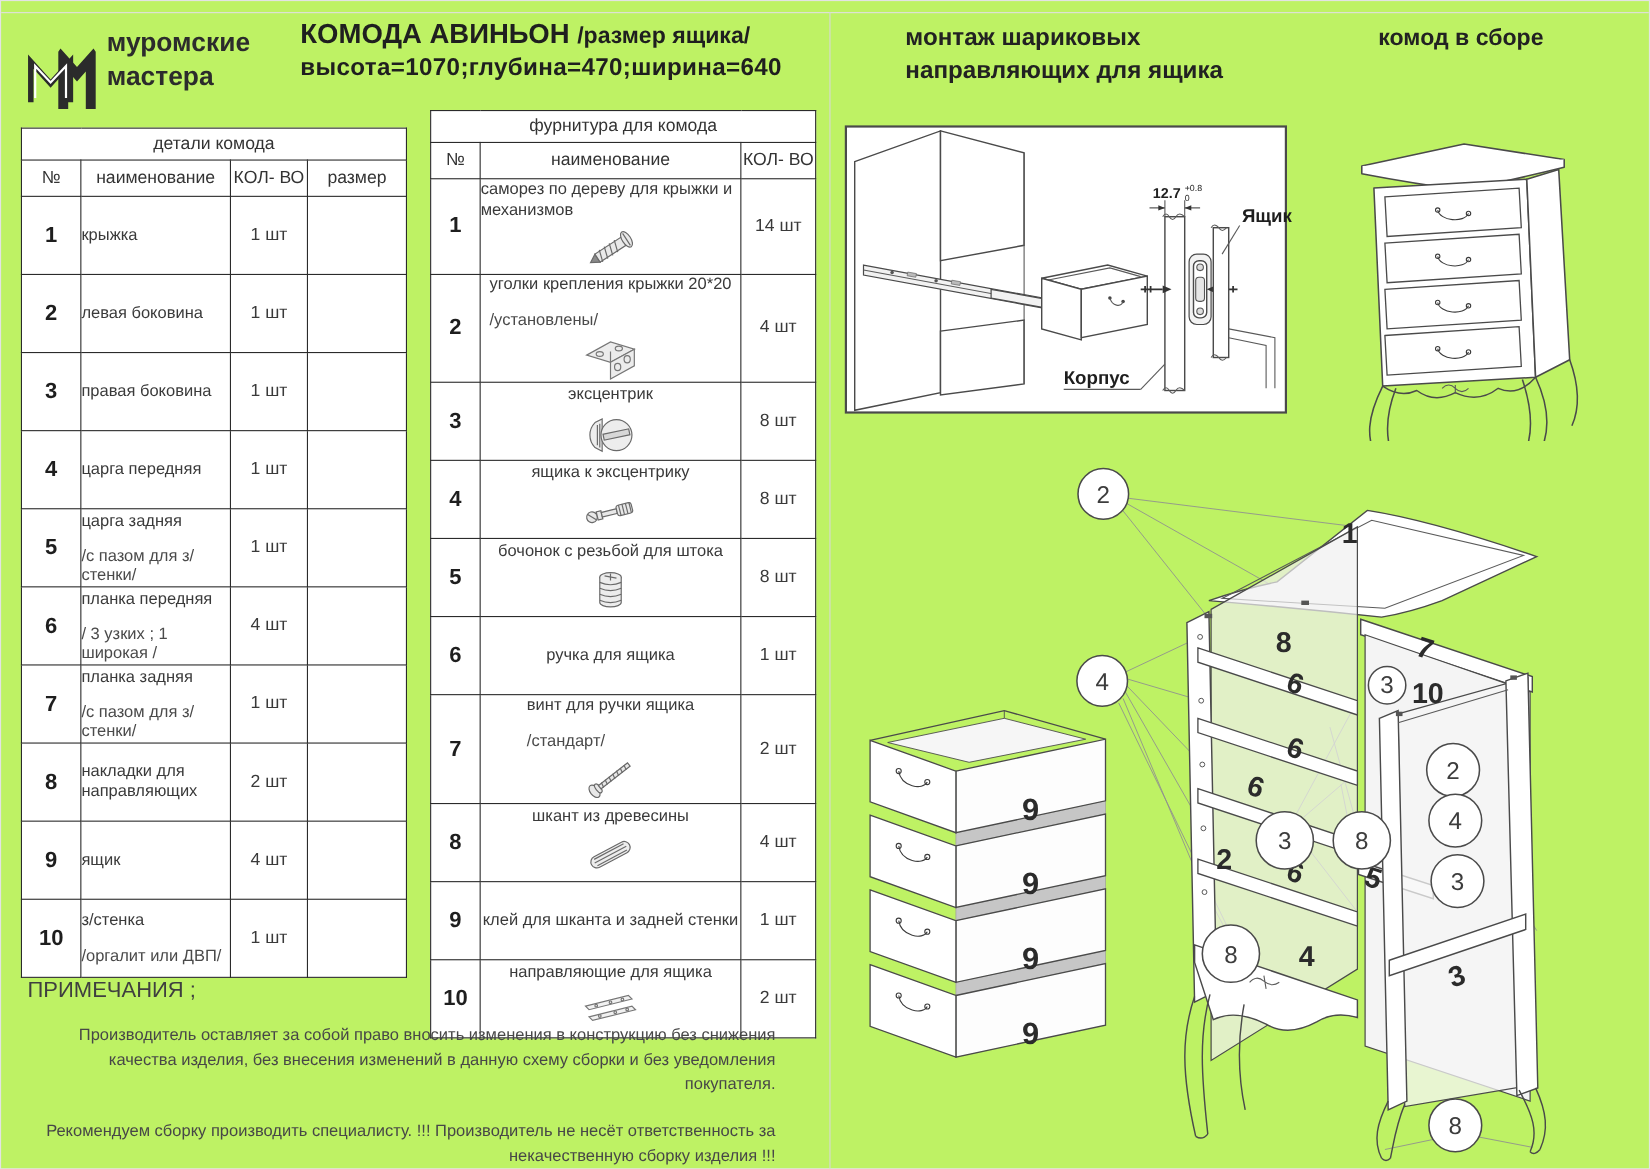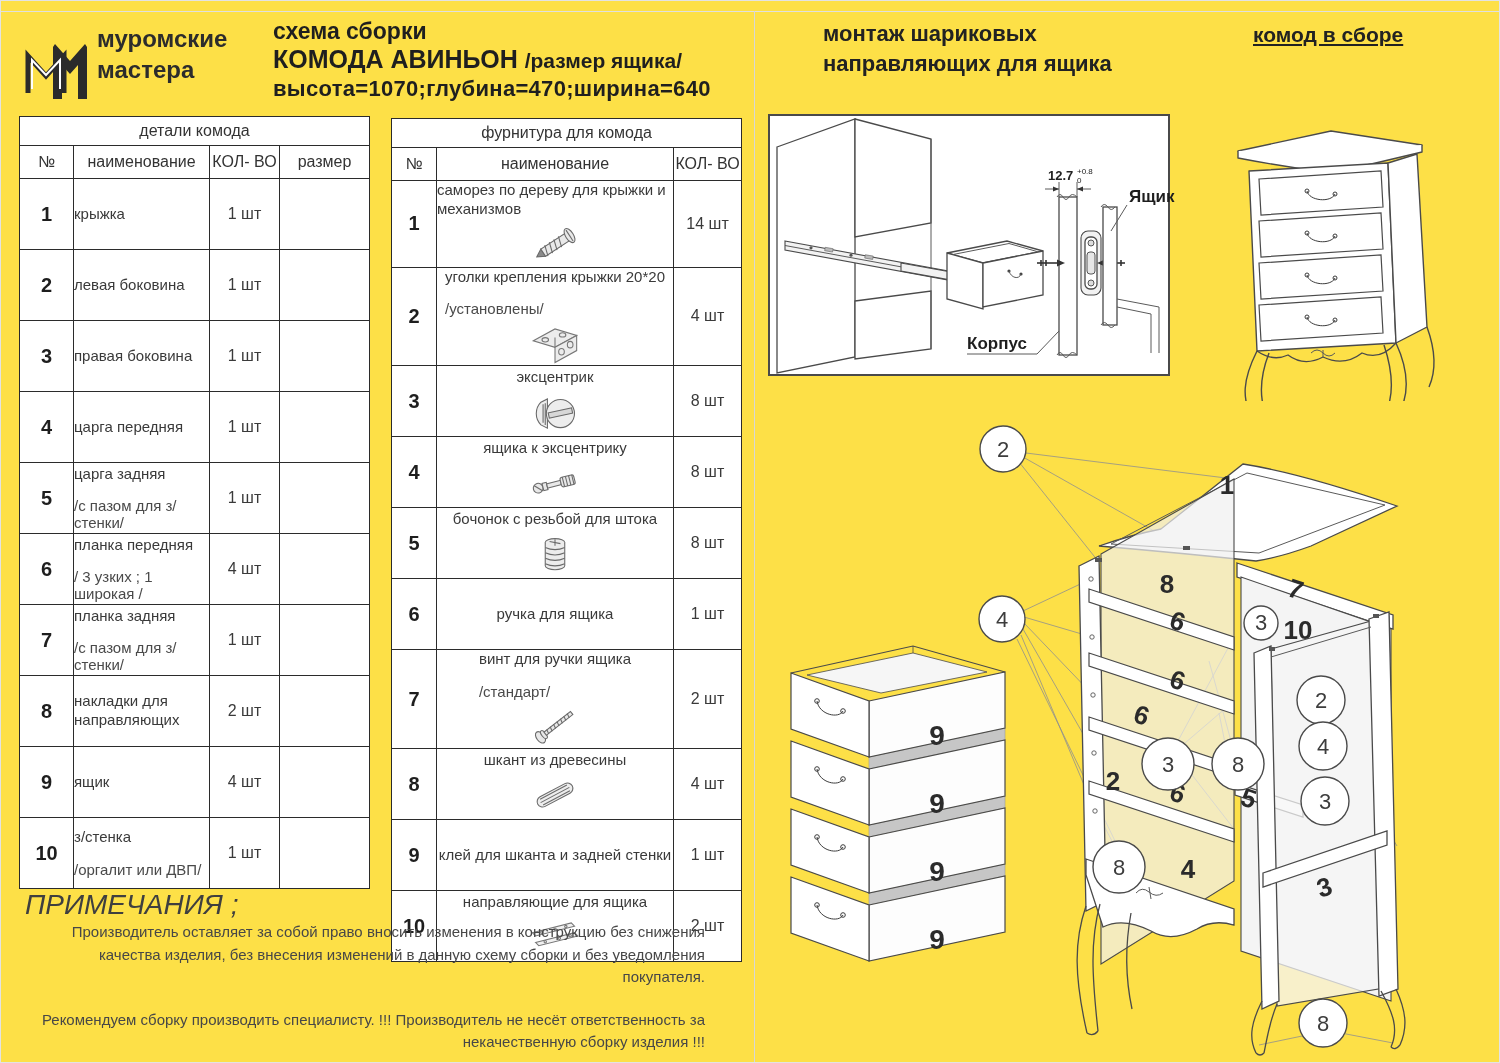--- a/index.html
+++ b/index.html
@@ -1,30 +1,30 @@
 <!DOCTYPE html>
 <html><head>
 <meta charset="utf-8">
 <style>
   html,body{margin:0;padding:0;background:#fff;}
-  .page{position:relative;width:1500px;height:1063px;background:#fde047;overflow:hidden;
+  .page{position:relative;width:1500px;height:1063px;background:#bef264;overflow:hidden;
         font-family:"Liberation Sans",sans-serif;color:#2d2d2d;border:1px solid #e3e3e3;box-sizing:border-box;}
   .top-rule{position:absolute;left:0;top:10px;width:100%;height:1px;background:#e0e0e0;}
   .vdivider{position:absolute;left:753px;top:10px;width:1px;height:1053px;background:#d7d7d7;}
 
   
   .brand{position:absolute;left:96px;top:22px;font-size:24px;font-weight:700;line-height:31px;color:#2c2c2c;}
   .logo{position:absolute;left:22px;top:34px;}
   .titleblock{position:absolute;left:272px;top:16px;line-height:28px;color:#1f1f1f;}
   .titleblock .t1{font-size:23px;font-weight:700;}
   .titleblock .t2{font-size:25px;font-weight:700;}
   .titleblock .t2 .variant{font-size:21px;}
   .titleblock .t3{font-size:22px;font-weight:700;letter-spacing:.3px;}
   .h-slides{position:absolute;left:822px;top:18px;font-size:22px;font-weight:700;line-height:30px;color:#222;}
-  .h-assembled{position:absolute;left:1252px;top:22px;font-size:21px;font-weight:700;color:#222;text-decoration:underline;}
+  .h-assembled{position:absolute;left:1252px;top:22px;font-size:21px;font-weight:700;color:#222;}
 
   
   table.sheet{position:absolute;border-collapse:collapse;table-layout:fixed;background:#fff;}
   table.sheet td,table.sheet th{border:1.5px solid #2b2b2b;padding:0;vertical-align:middle;}
   table.sheet .title-row td{height:28px;text-align:center;font-size:16px;color:#333;}
   table.sheet .head-row td{height:32px;text-align:center;font-size:16px;color:#333;}
   table.sheet .body-row td{height:70px;}
   td.c-num{text-align:center;font-weight:700;font-size:20px;color:#1e1e1e;}
   td.c-name{padding:4px 6px 4px 10px;font-size:15px;color:#3a3a3a;}
   td.c-name .nm{display:block;line-height:1.25;}
@@ -47,41 +47,40 @@
   .ln2{stroke:#5a5a5a;stroke-width:1;fill:none;}
   .fillw{fill:#fff;stroke:#4a4a4a;stroke-width:1.3;}
   .fillp{fill:#f2f2f2;stroke:#4a4a4a;stroke-width:1.1;}
   .leader{stroke:#8f8f8f;stroke-width:.8;fill:none;}
   .dim-t{font-size:13px;fill:#222;font-weight:bold;}
   .dim-s{font-size:8px;fill:#222;}
   .dia-lbl{font-size:17px;fill:#1e1e1e;font-weight:bold;}
 
   
   .notes{position:absolute;left:24px;top:888px;width:680px;color:#474747;}
-  .notes .nt{font-size:28px;color:#3f3f3f;font-style:italic;}
+  .notes .nt{font-size:20px;color:#3f3f3f;margin-bottom:18px;}
   .notes p{font-size:15px;line-height:1.5;margin:0 0 20px 4px;text-align:right;}
 </style>
 </head>
 <body>
 
 <div class="page">
   <div class="top-rule"></div>
   <div class="vdivider"></div>
 
   <svg class="logo" width="72" height="64" viewBox="0 0 72 64">
     <path d="M5,58 V21 L23,41 L41,21 V58" fill="none" stroke="#2b2b2b" stroke-width="5"></path>
     <path d="M30,64 V12 L32,9 L47,26 L62,9 L64,12 V64 H55 V30 L47,39 L39,30 V64 Z" fill="#2b2b2b"></path>
     <path d="M9,54 V25 L23,40 L37,25 V54" fill="none" stroke="#fff" stroke-width="2"></path>
   </svg>
   <div class="brand">
     <div>муромские</div>
     <div>мастера</div>
   </div>
   <div class="titleblock">
-    <div class="t1">схема сборки</div>
     <div class="t2">
       <span>КОМОДА  АВИНЬОН</span>
       <span class="variant">/размер ящика/</span>
     </div>
     <div class="t3">высота=1070;глубина=470;ширина=640</div>
   </div>
   <div class="h-slides">
     <div>монтаж шариковых</div>
     <div>направляющих для ящика</div>
   </div>
@@ -184,21 +183,21 @@
       <td class="c-name">
             <span class="nm">з/стенка</span>
         <span class="sub">/оргалит или ДВП/</span>
           </td>
       <td class="c-qty">1 шт</td>
       <td></td>
         </tr>
   </tbody>
     </table>
 
-  <table class="sheet" style="left:390px;top:117px;width:350px;">
+  <table class="sheet" style="left:390px;top:99px;width:350px;">
     <colgroup>
         <col style="width:45px">
         <col style="width:237px">
         <col style="width:68px">
       </colgroup>
     <tbody>
         <tr class="title-row">
       <td colspan="3">фурнитура для комода</td>
         </tr>
     <tr class="head-row">

